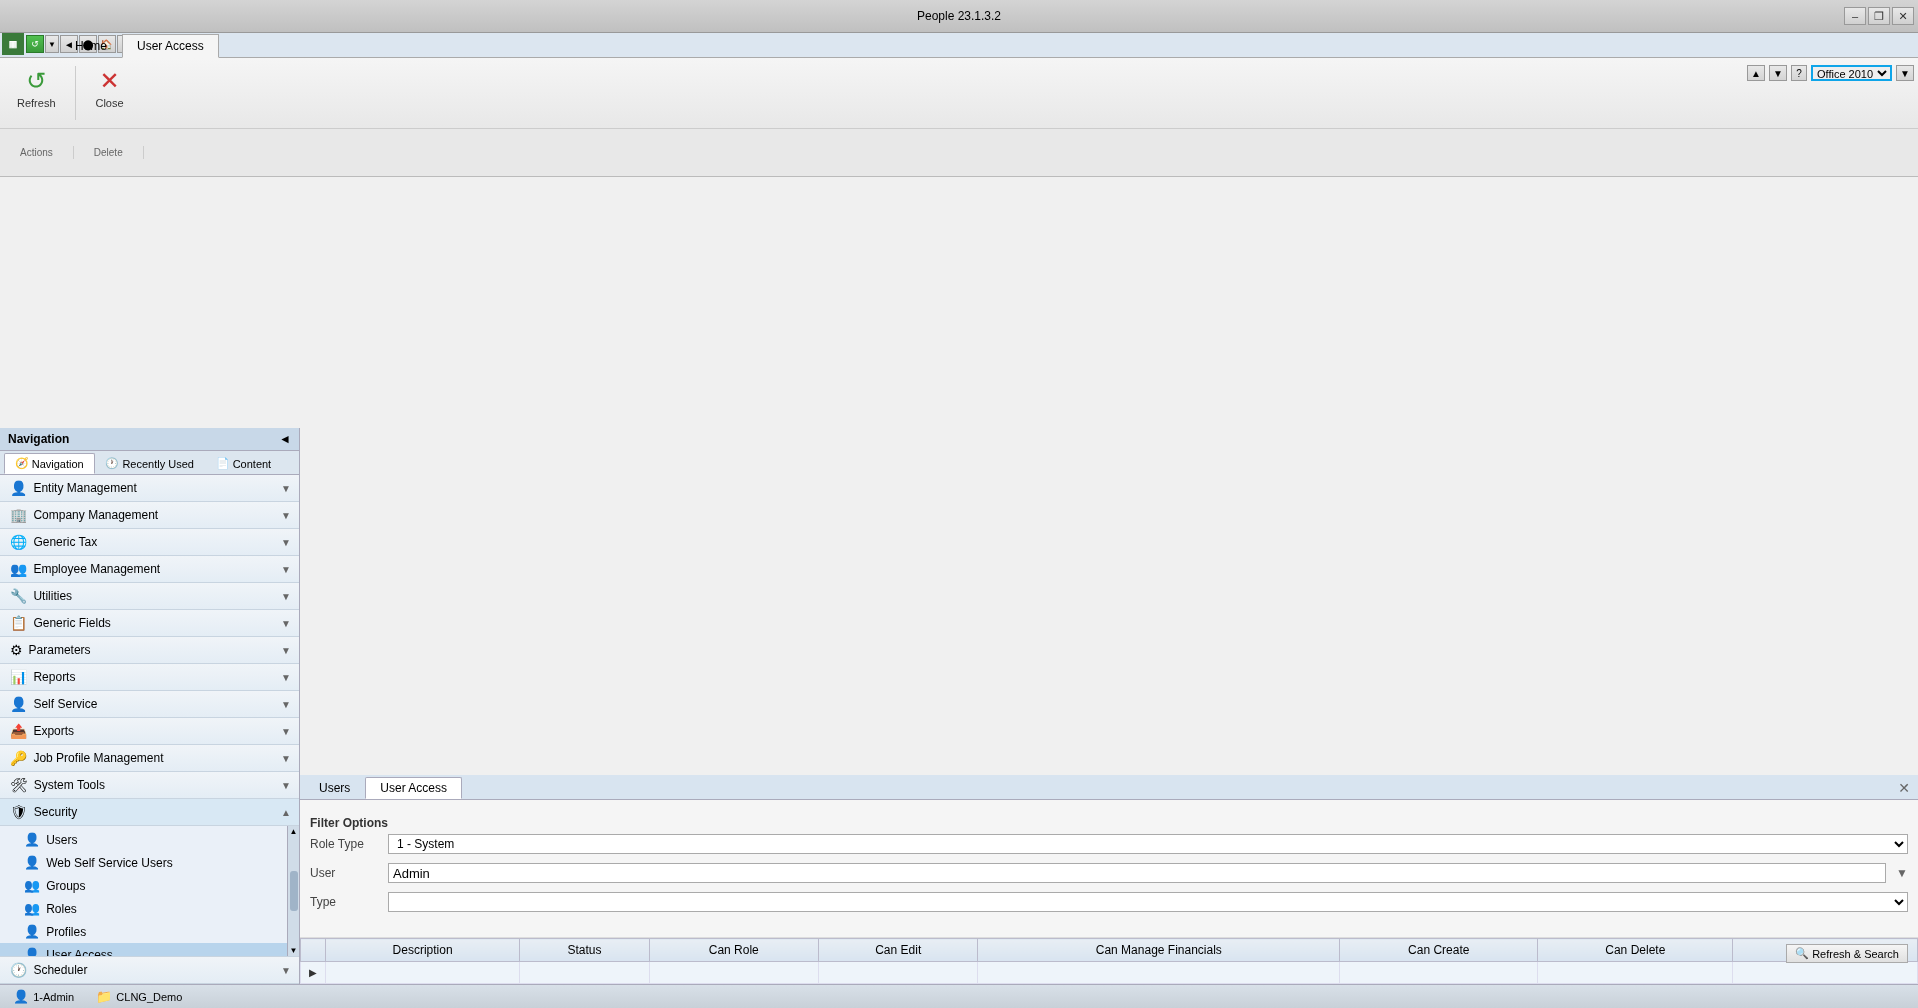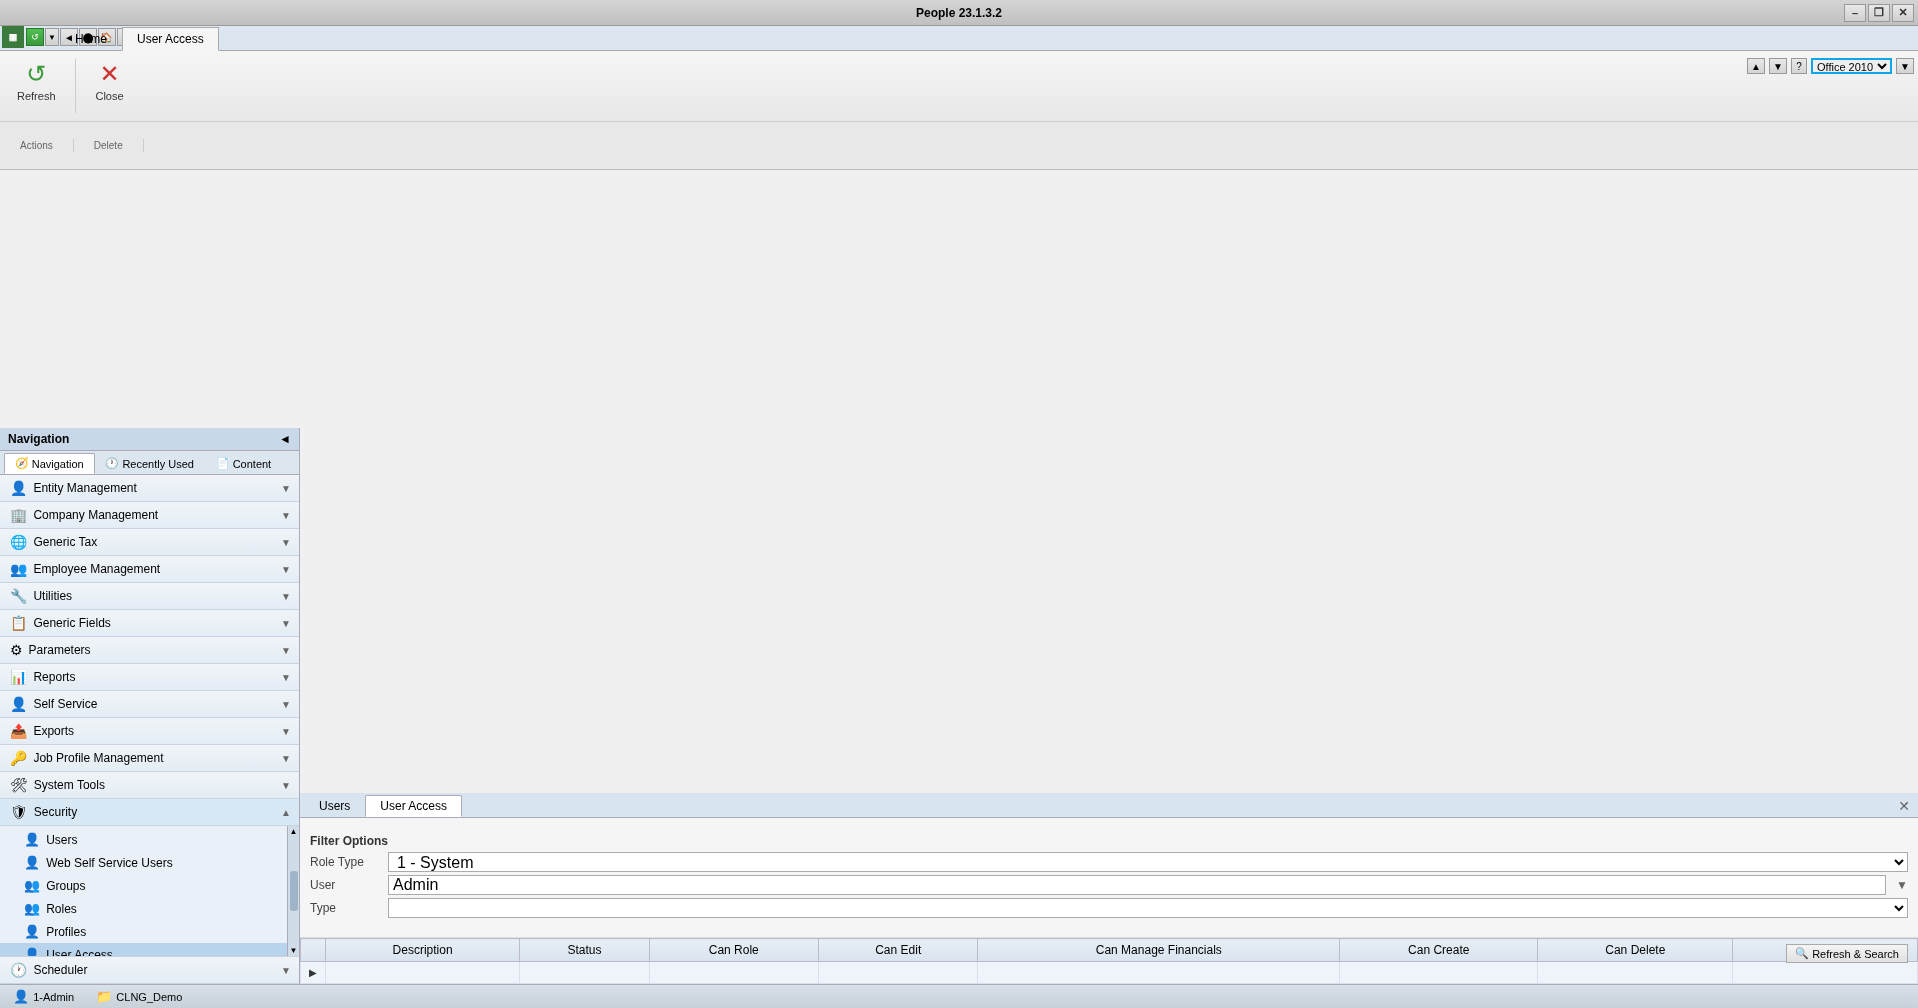--- a/index.html
+++ b/index.html
@@ -1,26 +1,26 @@
 <!DOCTYPE html>
 <html><head>
   <meta charset="utf-8">
   <style>
     * { box-sizing: border-box; margin: 0; padding: 0; }
     body { font-family: 'Segoe UI', Tahoma, Geneva, Verdana, sans-serif; font-size: 12px; background: #f0f0f0; overflow: hidden; height: 100vh; display: flex; flex-direction: column; }
 
     
     #title-bar {
       background: linear-gradient(to bottom, #d4d4d4, #c0c0c0);
-      height: 26px;
+      height: 33px;
       display: flex;
       align-items: center;
       justify-content: center;
       font-size: 12px;
-      font-weight: bold;
+      font-weight: normal;
       border-bottom: 1px solid #999;
       position: relative;
     }
     #title-bar .window-controls {
       position: absolute;
       right: 4px;
       display: flex;
       gap: 2px;
     }
     .win-btn {
@@ -228,40 +228,40 @@
     }
     #filter-title {
       font-weight: bold;
       font-size: 12px;
       margin-bottom: 4px;
       color: #333;
     }
     .filter-row {
       display: flex;
       align-items: center;
-      margin-bottom: 3px;
+      margin-bottom: 9px;
       gap: 8px;
     }
     .filter-label {
       width: 70px;
       font-size: 12px;
       color: #444;
     }
     .filter-select {
       flex: 1;
       height: 20px;
-      font-size: 16px;
+      font-size: 12px;
       border: 1px solid #aaa;
       background: white;
       padding: 0 4px;
     }
     .filter-input {
       flex: 1;
       height: 20px;
-      font-size: 16px;
+      font-size: 13px;
       border: 1px solid #aaa;
       background: white;
       padding: 0 4px;
     }
 
     
     #table-section {
       flex: 1;
       overflow: auto;
       position: relative;

